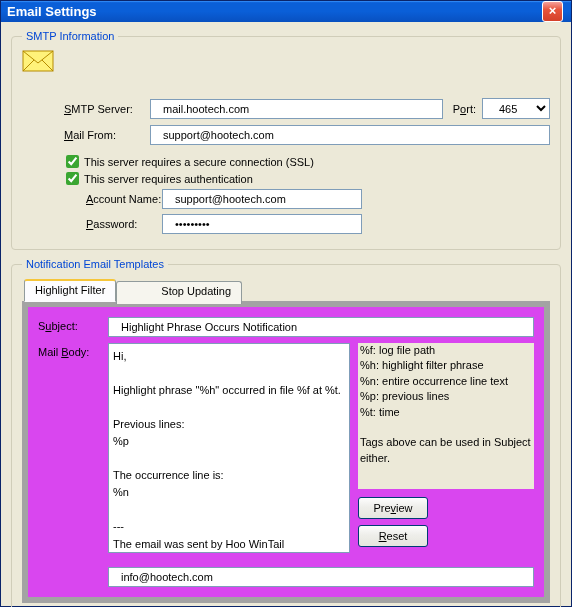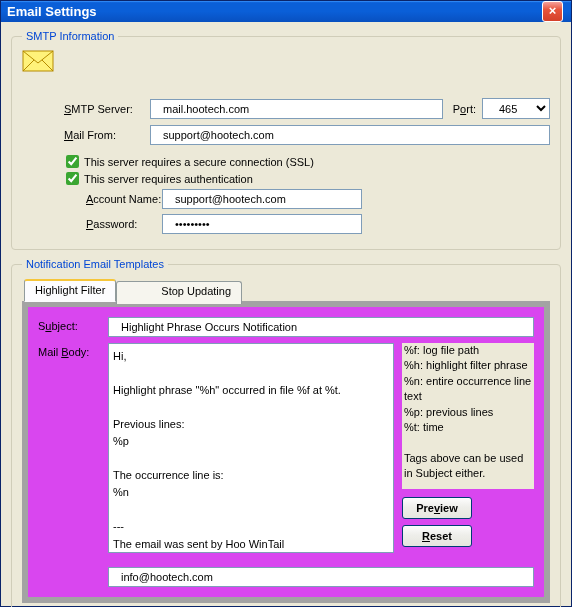--- a/index.html
+++ b/index.html
@@ -153,21 +153,21 @@
     border: 1px solid #7f9db9;
     font-family: Tahoma, sans-serif;
     font-size: 11px;
     padding: 4px 4px;
     resize: none;
     line-height: 1.55;
     white-space: pre-wrap;
     height: 210px;
   }
   .side {
-    width: 132px;
+    width: 176px;
     display: flex;
     flex-direction: column;
   }
   .legendbox {
     background: #ece9d8;
     font-size: 11px;
     line-height: 1.4;
     white-space: pre-wrap;
     flex: 1;
     padding: 0 2px;
@@ -177,21 +177,20 @@
     border: 1px solid #003c74;
     border-radius: 3px;
     background: linear-gradient(to bottom, #fdfdfd, #eeeeea 45%, #e6e6de);
     padding: 2px 12px;
     font-family: Tahoma, sans-serif;
     font-size: 11px;
     cursor: pointer;
     min-width: 64px;
     height: 22px;
     line-height: 16px;
-    font-weight: bold;
   }
   .side .btn { width: 70px; margin-bottom: 6px; min-width: 0; }
   .sample-row {
     display: flex;
     align-items: center;
     gap: 6px;
     margin-top: 8px;
     margin-left: 70px;
   }
   .sample-row .btn { min-width: 0; padding: 2px 8px; }

